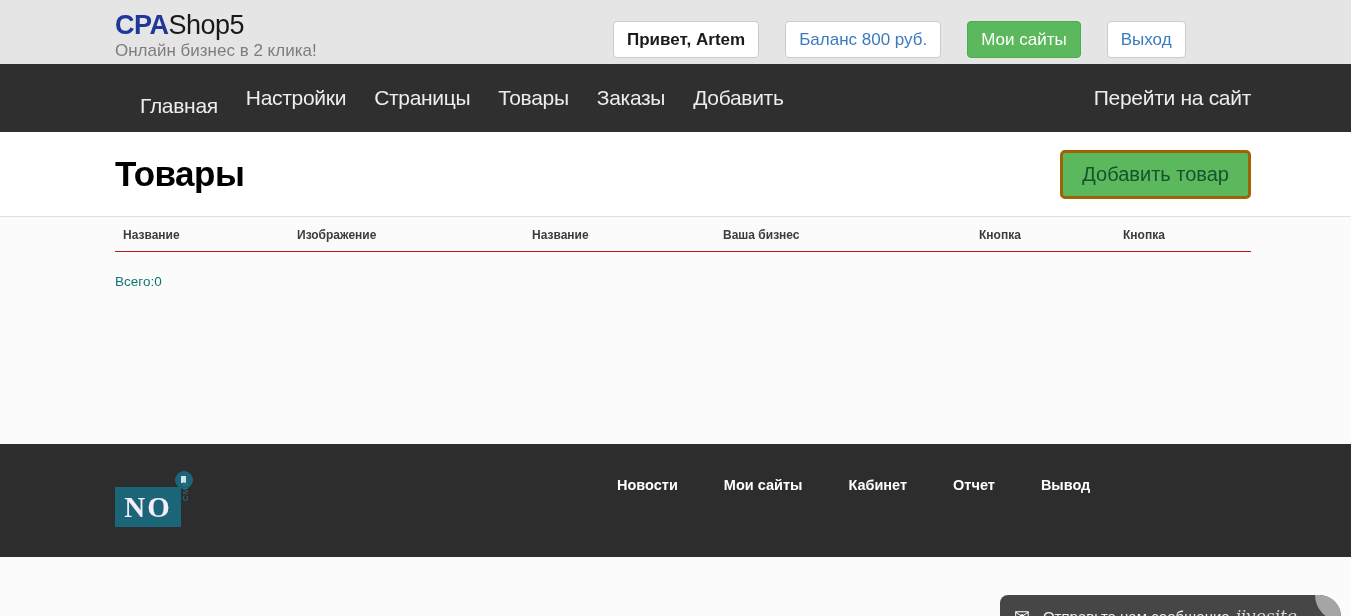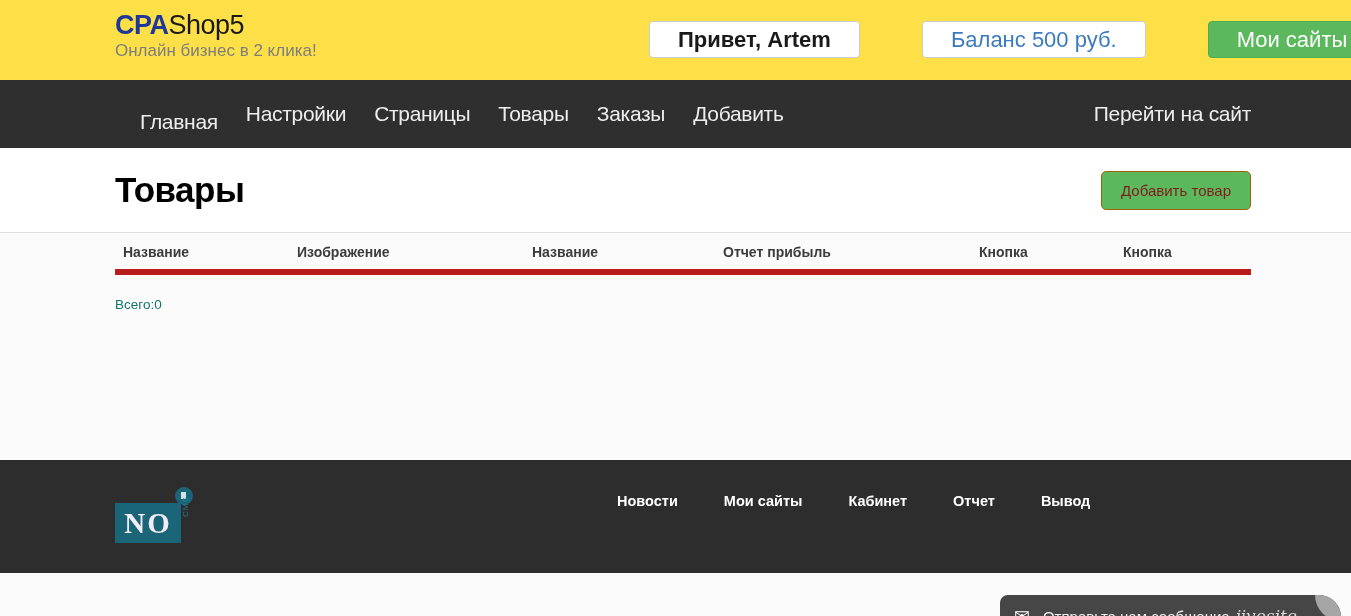--- a/index.html
+++ b/index.html
@@ -8,34 +8,34 @@
     width: 1351px;
     height: 616px;
     position: relative;
     overflow: hidden;
     background: #fbfbfb;
     font-family: "Liberation Sans", sans-serif;
   }
   .container { width: 1136px; margin-left: 115px; position: relative; height: 100%; }
 
   
-  .topbar { height: 80px; background: #fde047; }
+  .topbar { height: 64px; background: #e5e5e5; }
   .logo-block { padding-top: 11px; }
   .brand { font-size: 27px; line-height: 1.05; letter-spacing: -0.5px; }
   .brand .cpa { color: #1e3799; font-weight: bold; }
   .brand .rest { color: #191919; font-weight: normal; }
   .tagline { font-size: 17px; color: #7d7d7d; margin-top: 2px; }
 
   .top-buttons { position: absolute; left: 498px; top: 21px; display: flex; gap: 26px; }
   .btn {
     display: inline-flex; align-items: center; justify-content: center;
-    height: 37px; padding: 0 28px;
+    height: 37px; padding: 0 13px;
     border: 1px solid #cccccc; border-radius: 4px;
-    background: #ffffff; font-size: 22px; cursor: pointer;
-    font-family: "Liberation Sans", sans-serif; white-space: nowrap; margin-left: 36px;
+    background: #ffffff; font-size: 17px; cursor: pointer;
+    font-family: "Liberation Sans", sans-serif; white-space: nowrap;
   }
   .btn-hello { font-weight: bold; color: #1a1a1a; }
   .btn-blue  { color: #3a7bbf; }
   .btn-green { background: #5cb85c; border-color: #4cae4c; color: #ffffff; }
 
   
   .mainnav { background: #2f2f2f; height: 68px; }
   .nav-inner { display: flex; align-items: center; height: 100%; }
   .nav-link {
     color: #ededed; font-size: 21px; text-decoration: none;
@@ -43,32 +43,32 @@
   }
   .nav-link:first-child { margin-left: 11px; margin-top: 16px; }
   .nav-right { margin-left: auto; padding-right: 0; text-align: right; }
 
   
   .title-section { background: #ffffff; height: 84px; }
   .title-inner { display: flex; align-items: center; height: 100%; }
   .page-title { font-size: 35px; font-weight: bold; color: #000; margin: 0; letter-spacing: -0.5px; }
   .add-btn {
     margin-left: auto;
-    background: #5cb85c; color: #7f1d1d;
-    border: 1px solid #a16207; border-radius: 5px;
-    font-size: 15px; padding: 10px 19px; cursor: pointer;
+    background: #5cb85c; color: #14532d;
+    border: 3px solid #a16207; border-radius: 5px;
+    font-size: 20px; padding: 10px 19px; cursor: pointer;
     font-family: "Liberation Sans", sans-serif;
   }
 
   
   .content { border-top: 1px solid #e0e0e0; background: #fbfbfb; height: 228px; }
   table.products { width: 100%; border-collapse: collapse; }
   table.products th {
-    text-align: left; font-size: 14px; color: #3c3c3c; font-weight: bold;
-    padding: 11px 8px 9px; border-bottom: 6px solid #b91c1c;
+    text-align: left; font-size: 12px; color: #3c3c3c; font-weight: bold;
+    padding: 11px 8px 9px; border-bottom: 1px solid #b91c1c;
   }
   .total-label { font-size: 13.5px; color: #0f766e; margin-top: 22px; }
 
   
   .page-footer { background: #2d2d2d; height: 113px; position: relative; }
   .footer-links { position: absolute; left: 502px; top: 33px; display: flex; gap: 46px; font-weight: bold; }
   .footer-link { color: #ffffff; font-size: 14.5px; text-decoration: none; cursor: pointer; }
 
   
   .cms-logo { position: absolute; left: 0; top: 27px; width: 90px; height: 58px; padding-left: 20px; }
@@ -114,21 +114,21 @@
 <body>
 
 <header class="topbar">
   <div class="container">
     <div class="logo-block">
       <div class="brand"><span class="cpa">CPA</span><span class="rest">Shop5</span></div>
       <div class="tagline">Онлайн бизнес в 2 клика!</div>
     </div>
     <div class="top-buttons">
       <button class="btn btn-hello">Привет, Artem</button>
-      <button class="btn btn-blue">Баланс 500 руб.</button>
+      <button class="btn btn-blue">Баланс 800 руб.</button>
       <button class="btn btn-green">Мои сайты</button>
       <button class="btn btn-blue">Выход</button>
     </div>
   </div>
 </header>
 
 <nav class="mainnav">
   <div class="container">
     <div class="nav-inner">
       <a class="nav-link">Главная</a>
@@ -160,21 +160,21 @@
           <col style="width:191px">
         <col style="width:256px">
           <col style="width:144px">
           <col style="width:136px">
       </colgroup>
       <thead>
         <tr>
           <th>Название</th>
           <th>Изображение</th>
           <th>Название</th>
-          <th>Отчет прибыль</th>
+          <th>Ваша бизнес</th>
           <th>Кнопка</th>
           <th>Кнопка</th>
         </tr>
       </thead>
       <tbody></tbody>
     </table>
     <div class="total-label">Всего:0</div>
   </div>
 </section>
 

